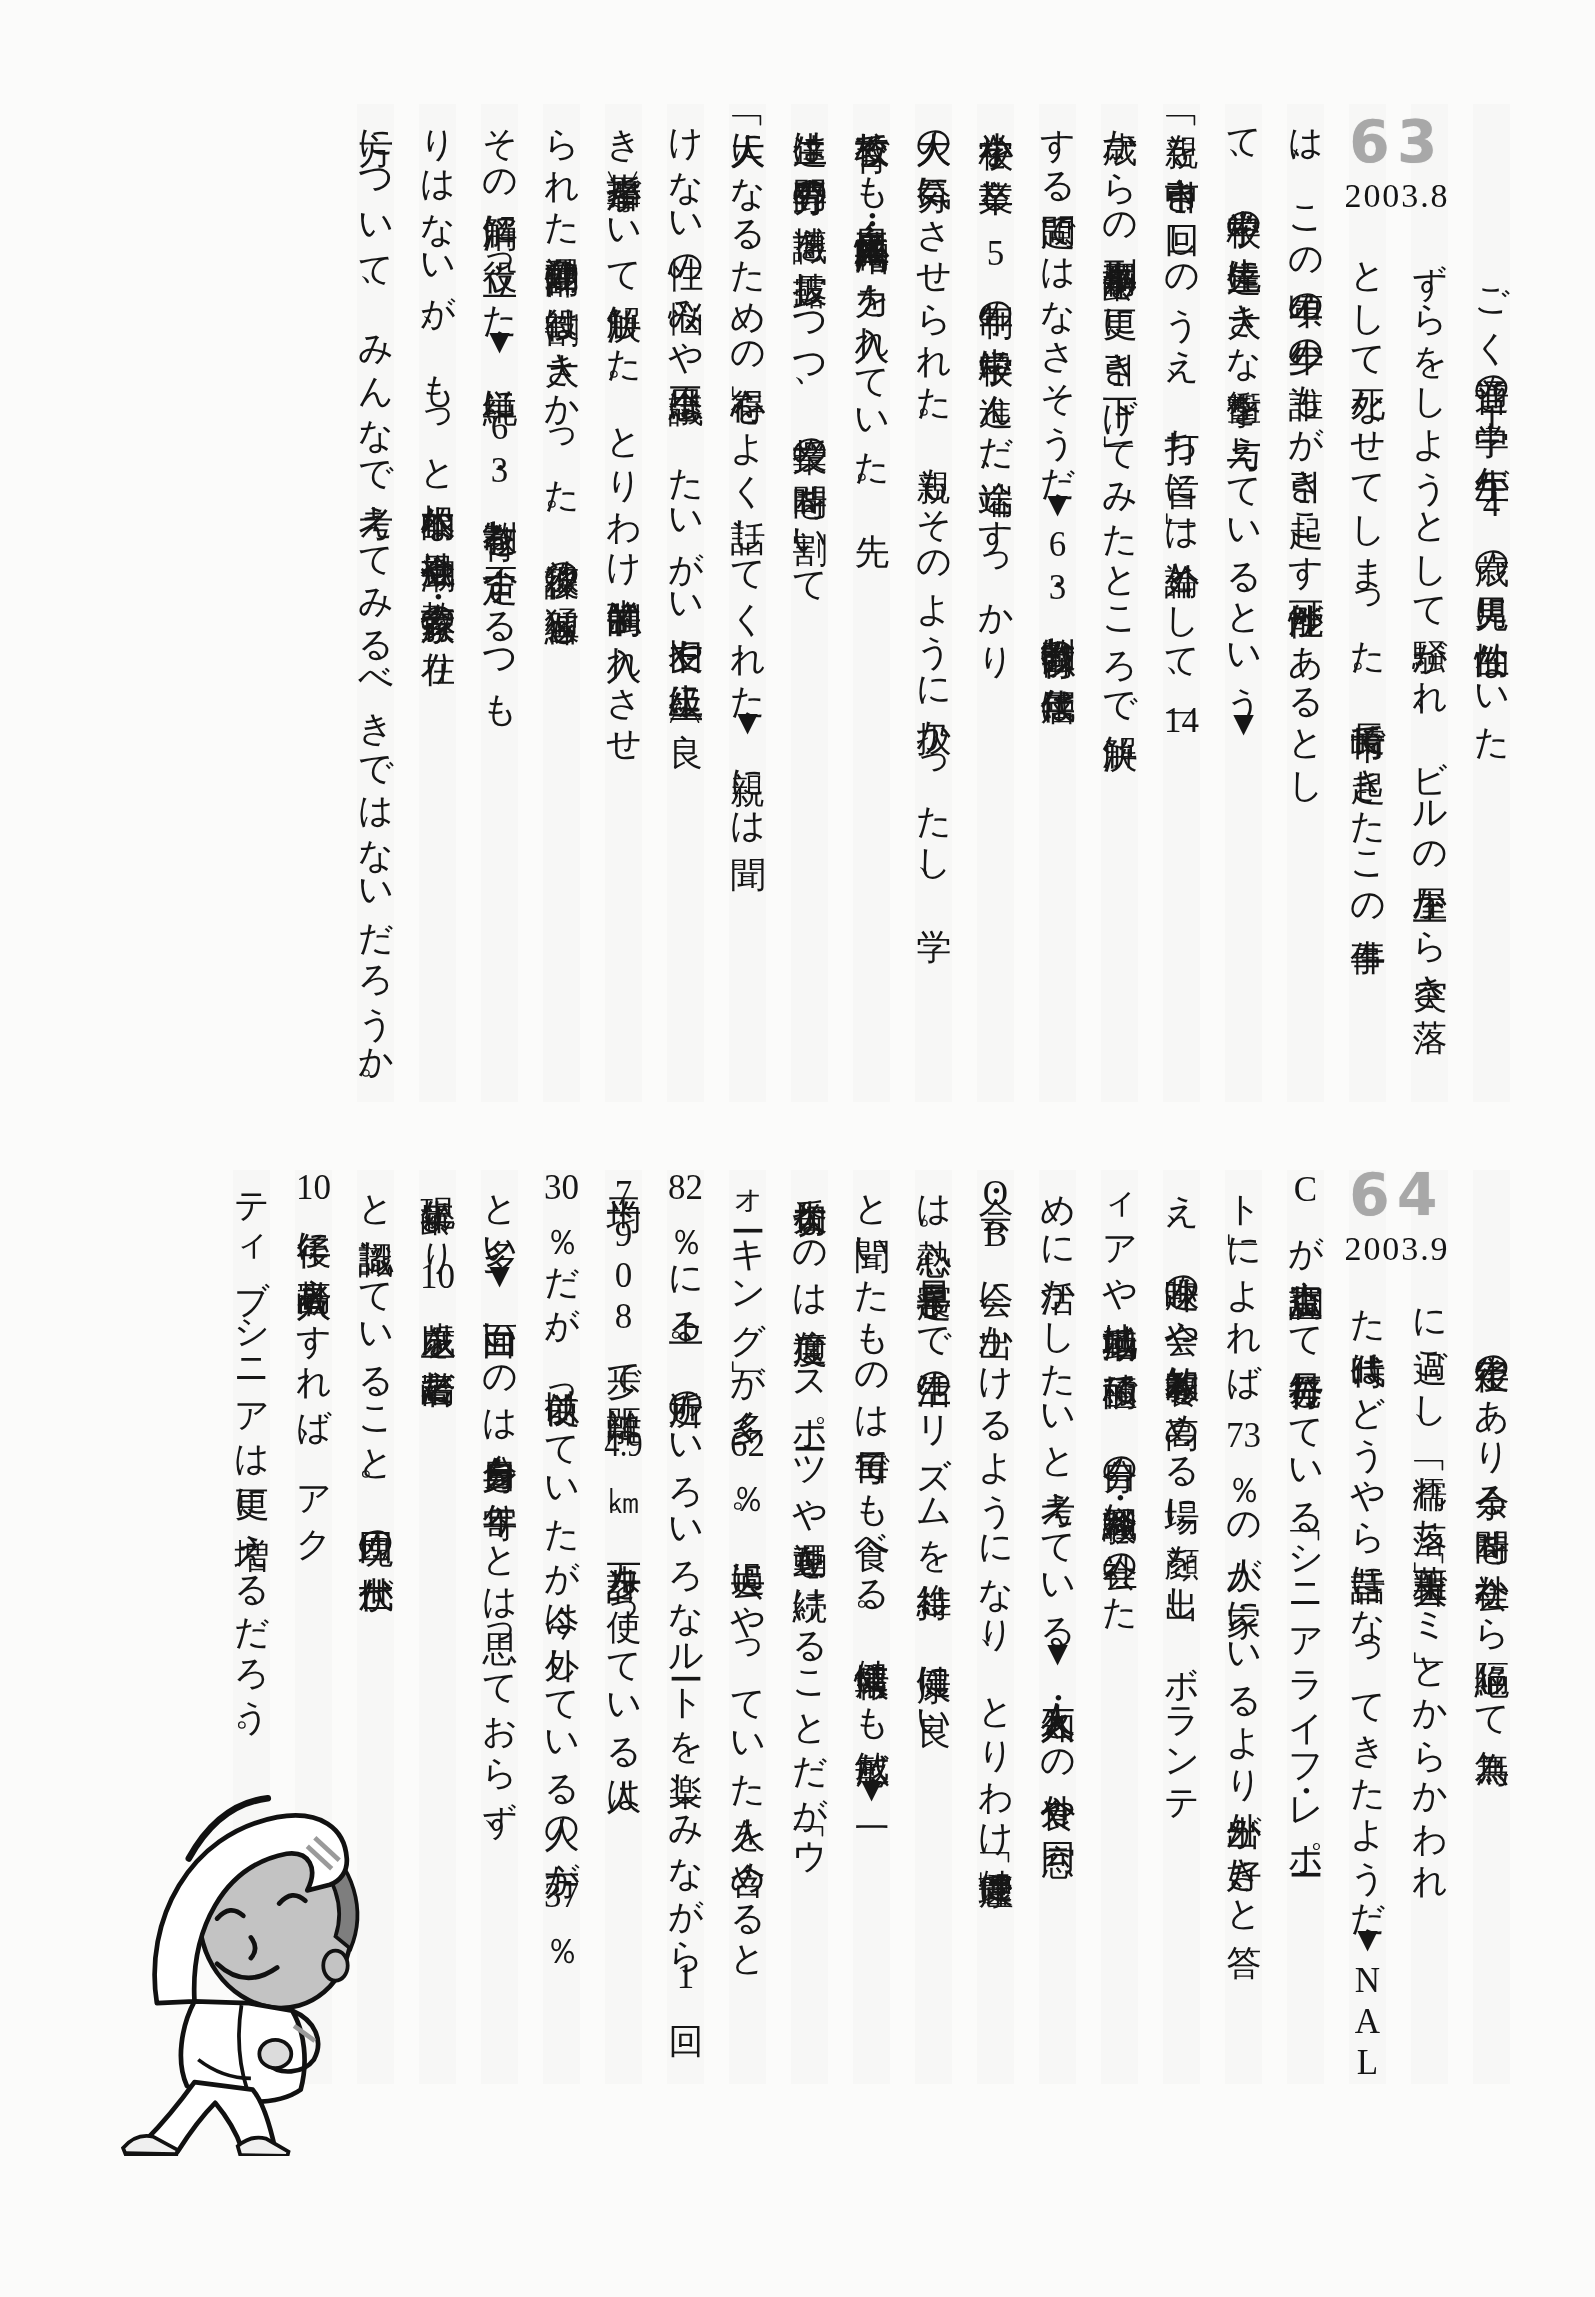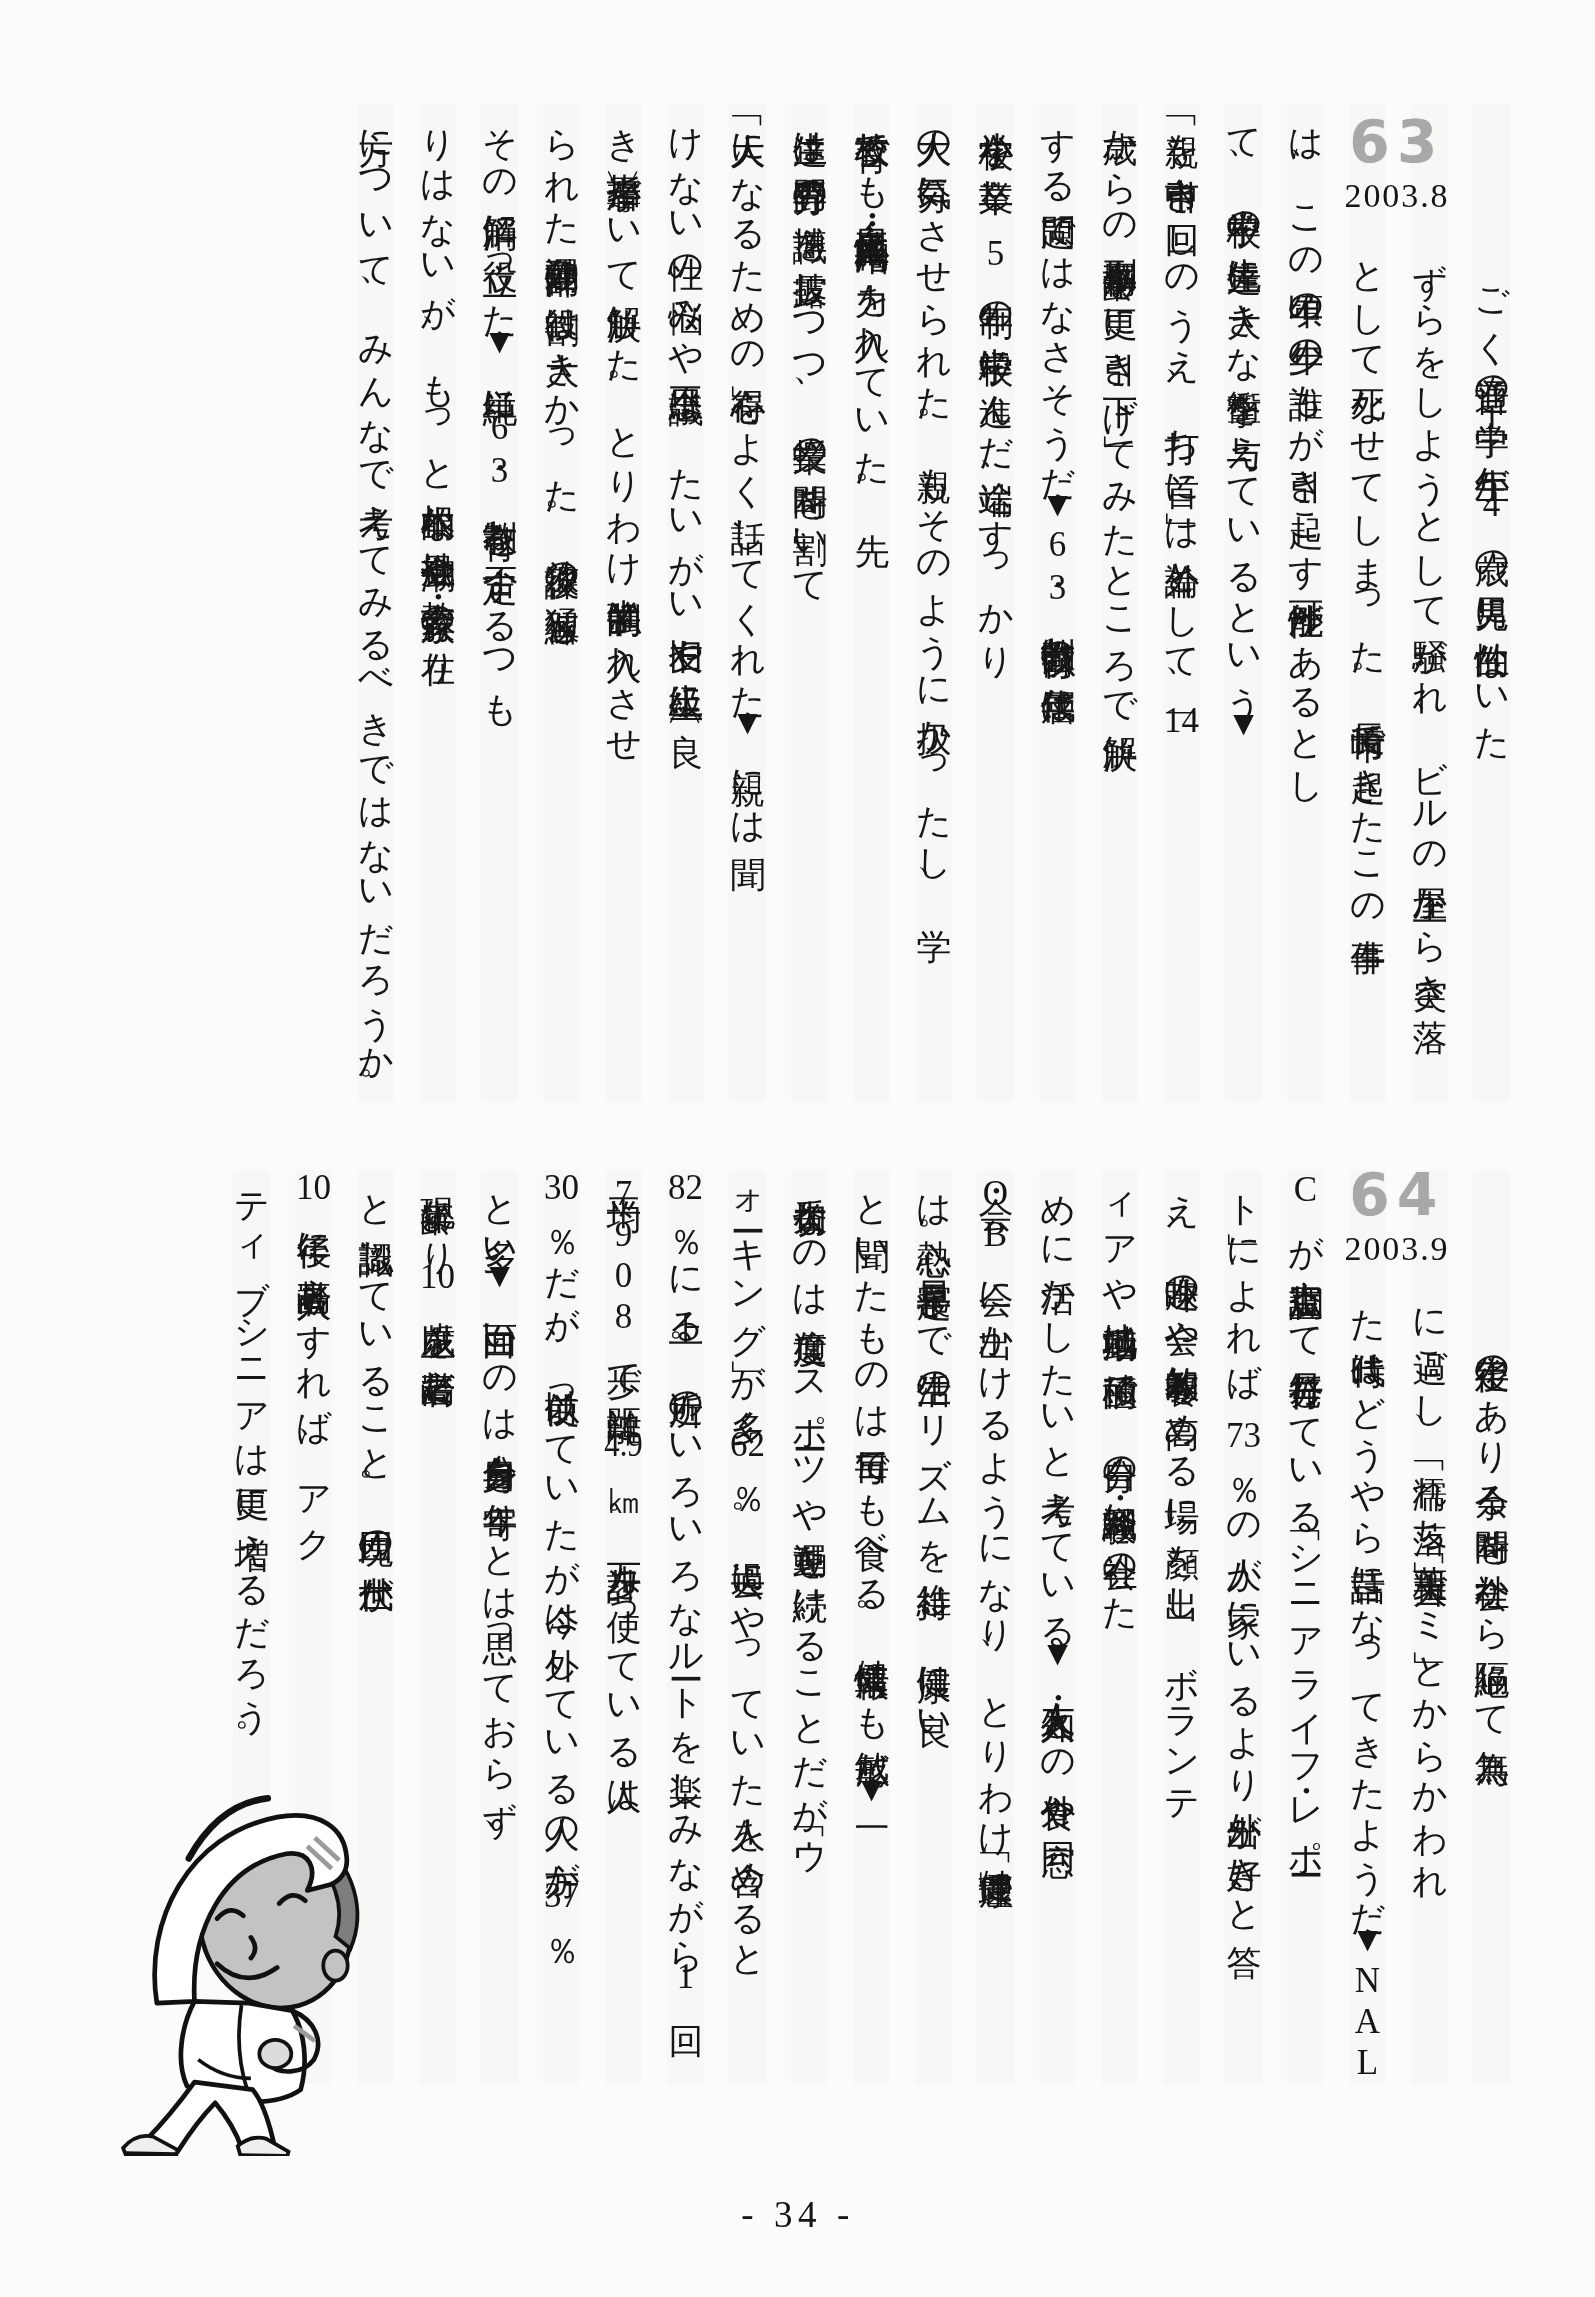--- a/index.html
+++ b/index.html
@@ -144,15 +144,14 @@
       <path d="M 92 322 C 76 344 56 368 40 384 L 74 396 C 88 374 102 356 114 344
                C 124 356 136 374 142 392 L 178 394 C 172 366 164 342 154 330 Z" fill="#ffffff" stroke="#111" stroke-width="5" stroke-linejoin="round"></path>
 
       <path d="M 16 392 Q 30 376 48 380 L 74 394 L 72 402 L 20 402 Z" fill="#efefef" stroke="#111" stroke-width="4"></path>
       <path d="M 18 398 L 72 399" stroke="#111" stroke-width="5"></path>
       <path d="M 138 390 Q 152 378 168 382 L 192 396 L 190 404 L 142 404 Z" fill="#efefef" stroke="#111" stroke-width="4"></path>
       <path d="M 140 400 L 190 401" stroke="#111" stroke-width="5"></path>
     </svg>
   </figure>
 
-  <footer class="pagenum">- 34 -</footer>
 </div>
 
 
 </body></html>

